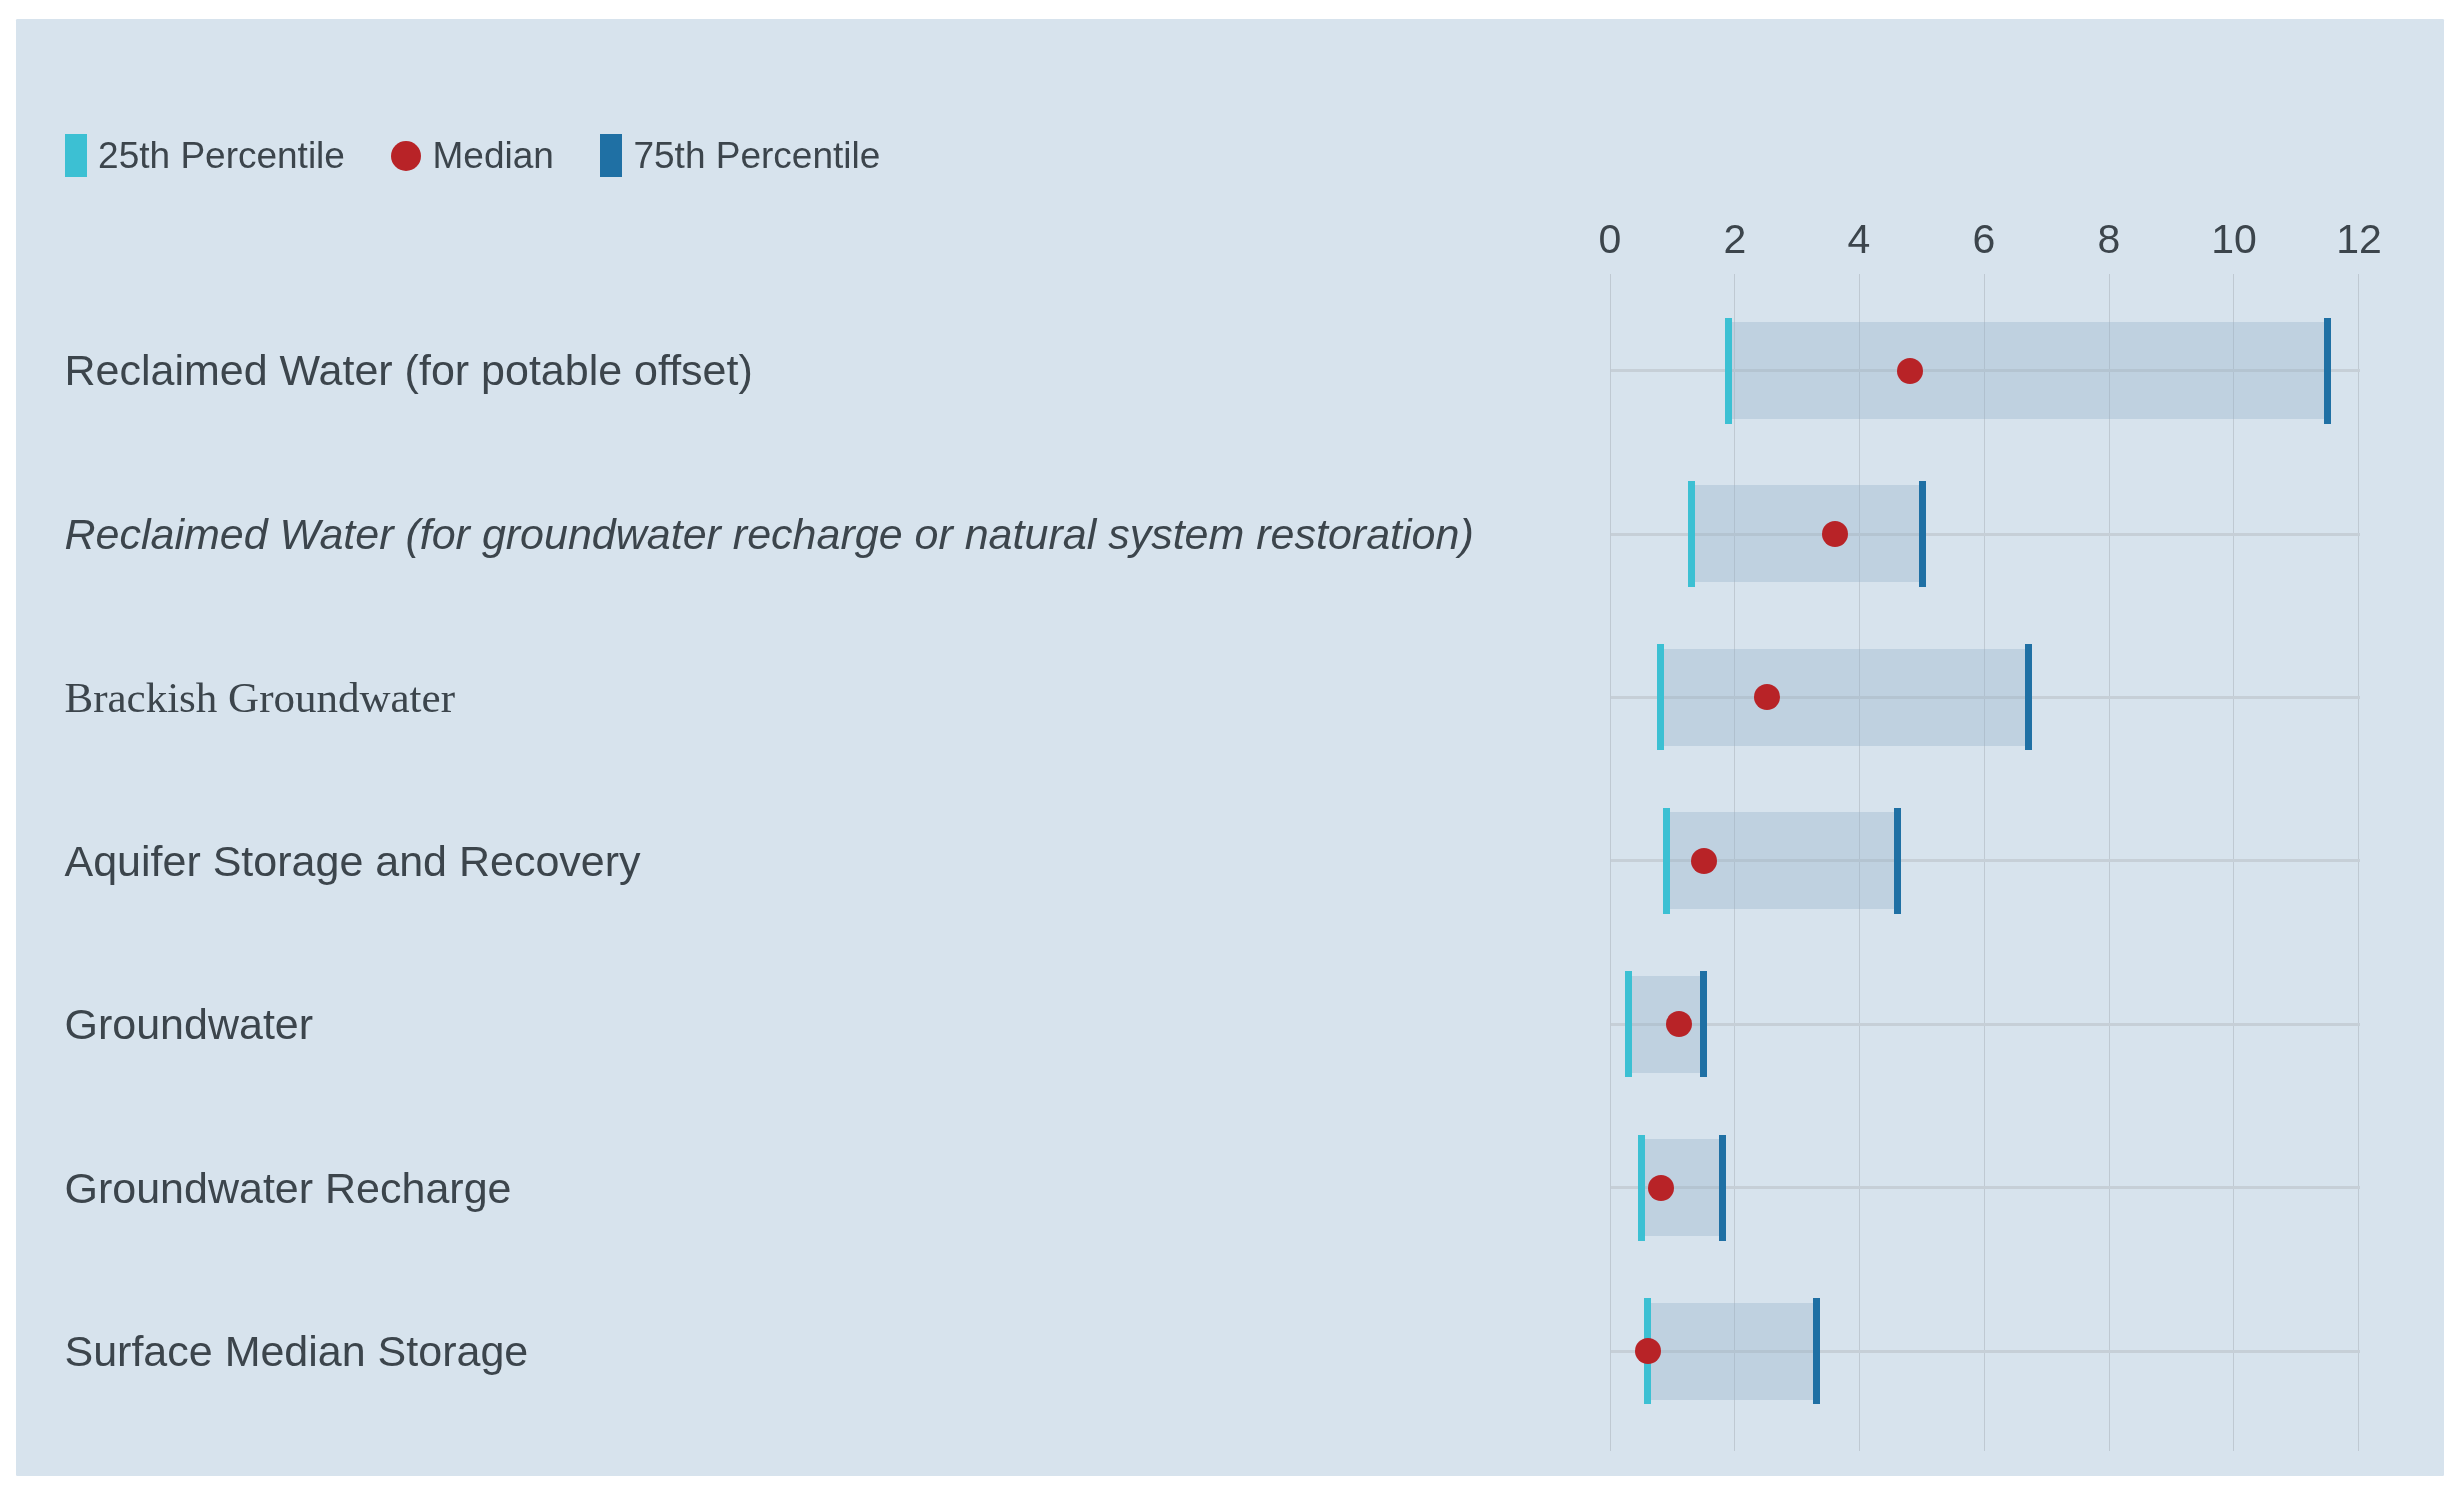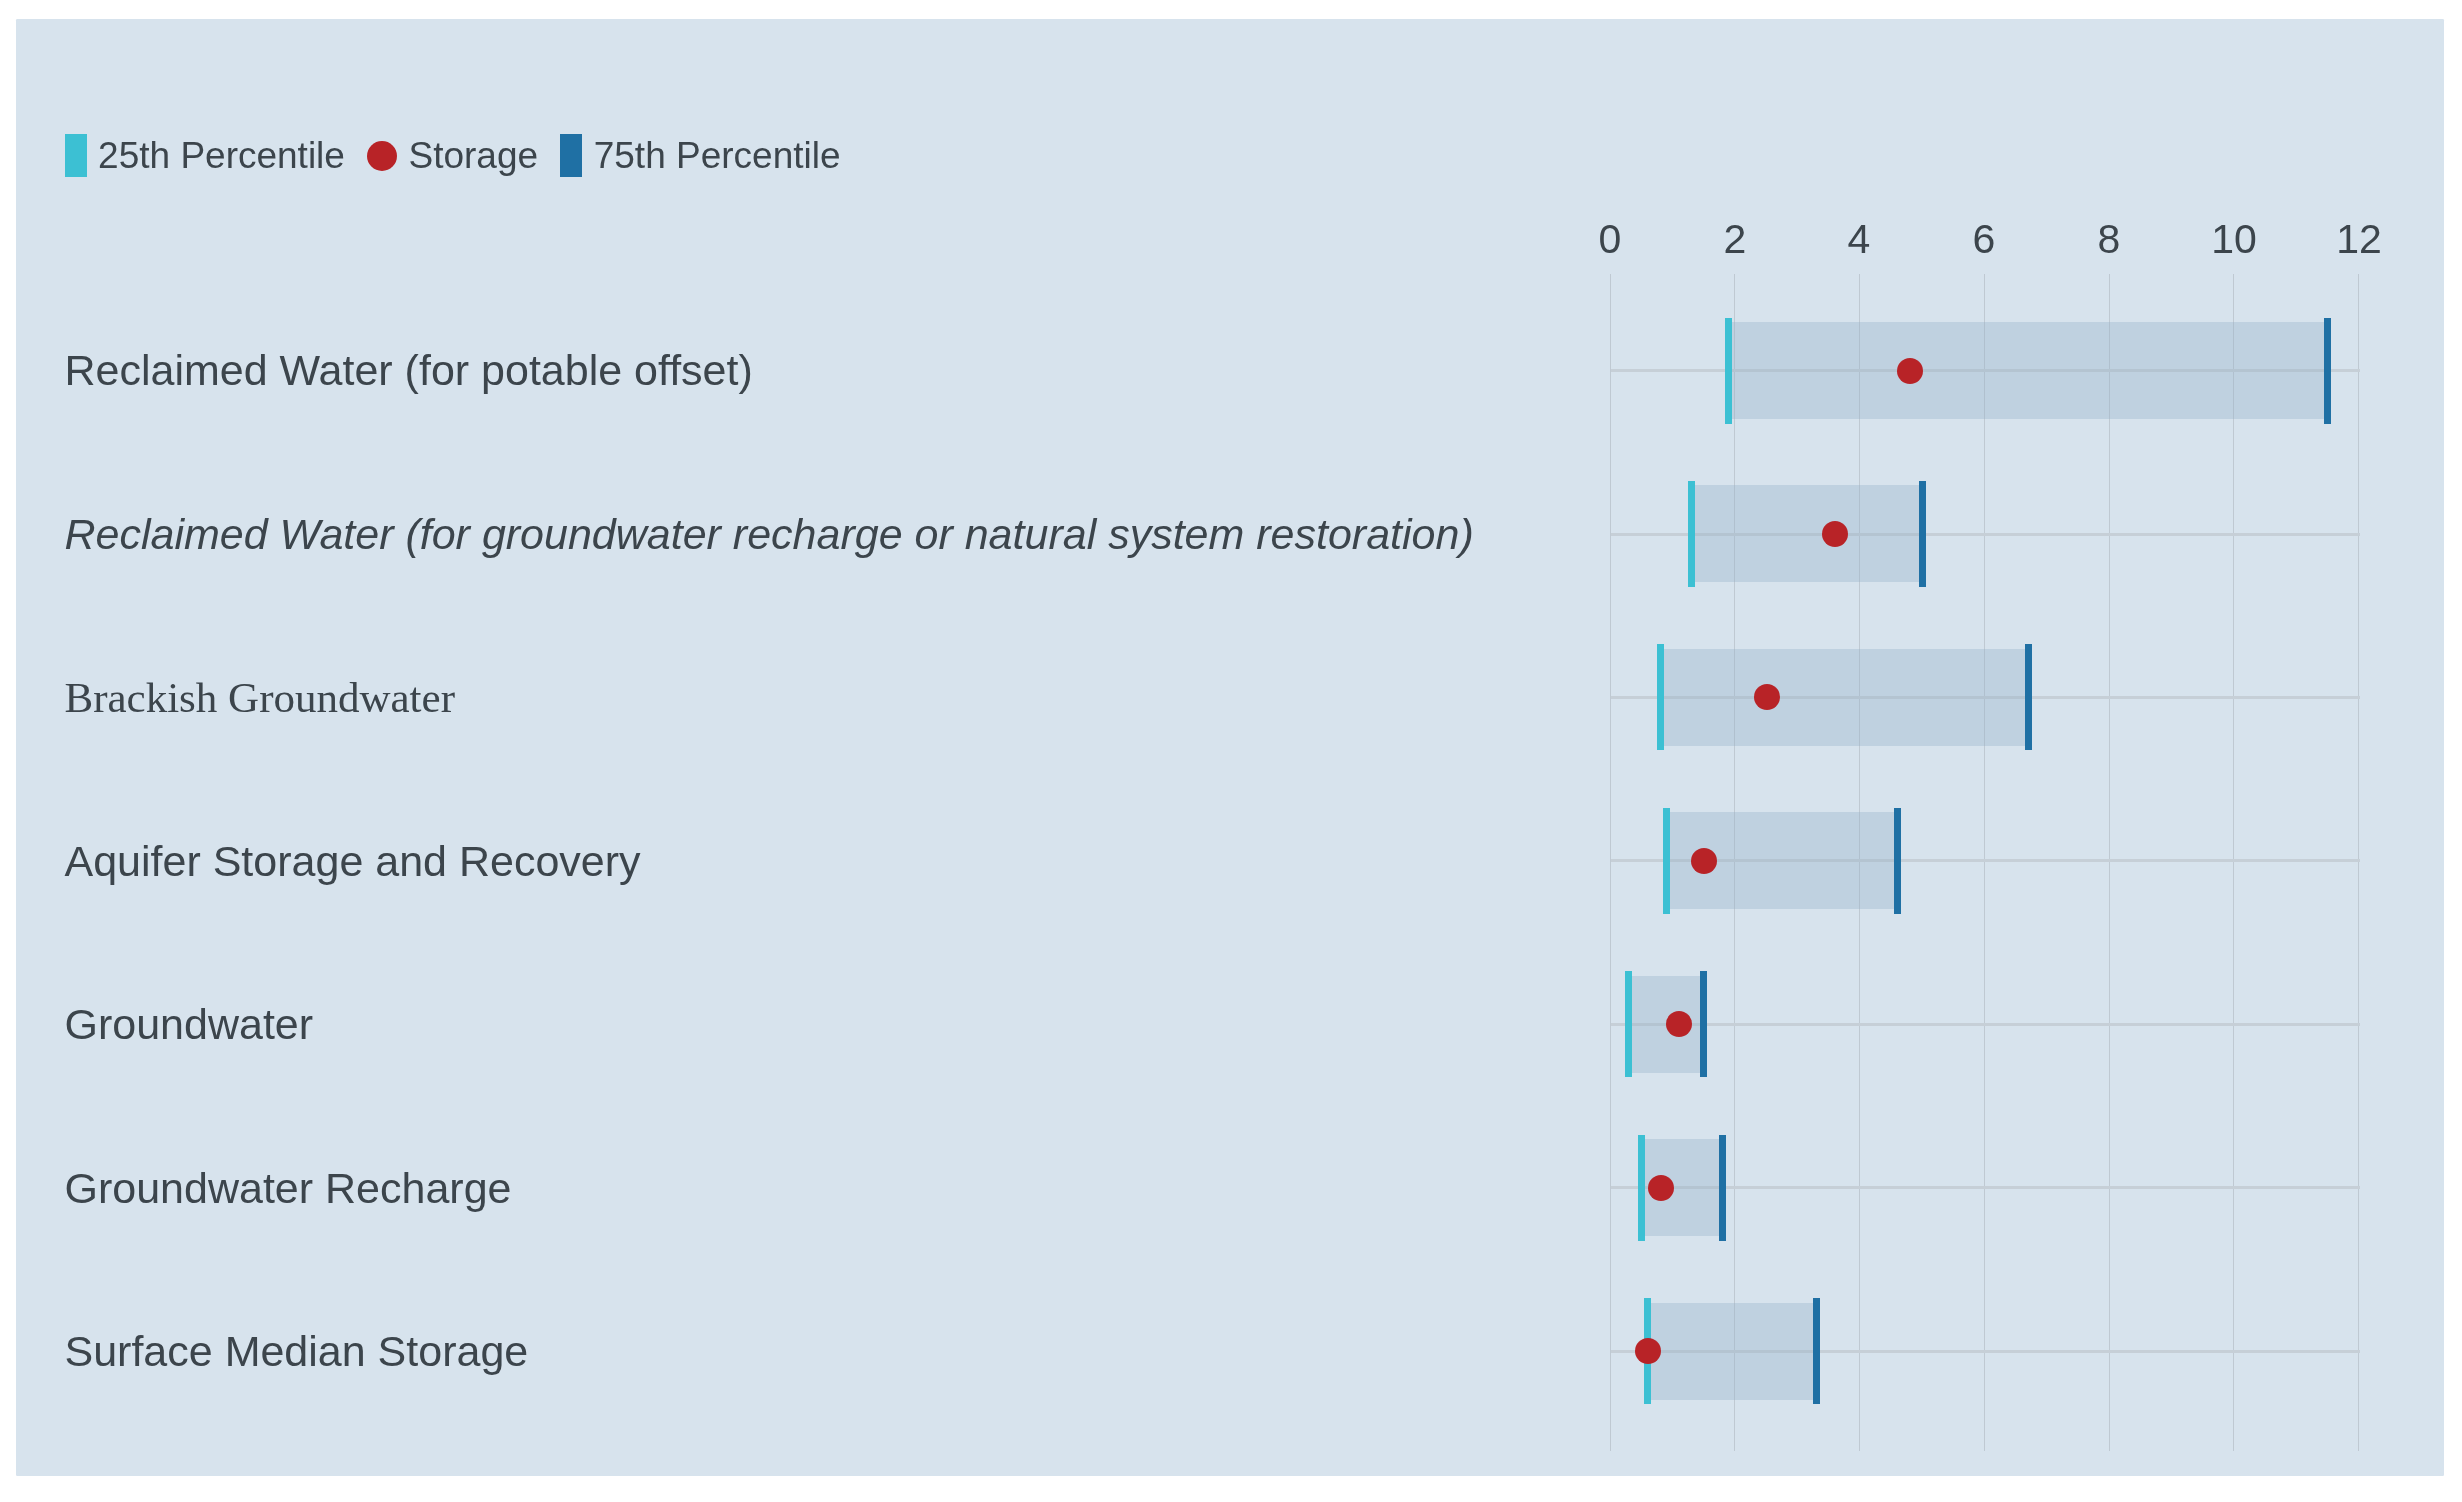--- a/index.html
+++ b/index.html
@@ -1,18 +1,18 @@
 <!DOCTYPE html>
 <html style="font-size:10.3px"><head>
 <meta charset="utf-8">
 <style>
   html,body{margin:0;padding:0;background:#ffffff;}
   body{width:2462px;height:1502px;position:relative;font-family:"Liberation Sans",sans-serif;overflow:hidden;}
   .panel{position:absolute;left:15.5px;top:19.3px;width:2428px;height:1457px;background:#d7e3ed;border-radius:1.3px;}
-  .legend{position:absolute;left:49px;top:115px;display:flex;align-items:center;gap:22px;}
+  .legend{position:absolute;left:49px;top:115px;display:flex;align-items:center;gap:46px;}
   .legend-item{display:flex;align-items:center;gap:11.6px;}
   .swatch{display:inline-block;width:22px;height:43px;}
   .swatch.cyan{background:#3cc0d3;}
   .swatch.darkblue{background:#1f70a4;}
   .dot-swatch{display:inline-block;width:30px;height:30px;border-radius:50%;background:#b82327;}
   .legend-label{font-size:37px;color:#3c454c;white-space:nowrap;}
   .gridline-v{position:absolute;width:1.9px;background:#bfc9d2;}
   .row-line{position:absolute;height:2.6px;background:#c6cfd7;}
   .x-tick-label{position:absolute;width:103px;top:197px;text-align:center;font-size:41px;color:#3c454c;}
   .row-label{position:absolute;transform:translateY(-50%);font-size:43px;color:#3c454c;white-space:nowrap;}
@@ -27,21 +27,21 @@
 
 <div class="panel">
 
   <div class="legend">
     <div class="legend-item">
       <span class="swatch cyan"></span>
       <span class="legend-label">25th Percentile</span>
     </div>
     <div class="legend-item">
       <span class="dot-swatch"></span>
-      <span class="legend-label">Storage</span>
+      <span class="legend-label">Median</span>
     </div>
     <div class="legend-item">
       <span class="swatch darkblue"></span>
       <span class="legend-label">75th Percentile</span>
     </div>
   </div>
 
   <div id="plot">
       <div class="gridline-v" style="left: 1594px; top: 255px; height: 1177px;"></div>
       <div class="x-tick-label" style="left: 1543px;">0</div>

